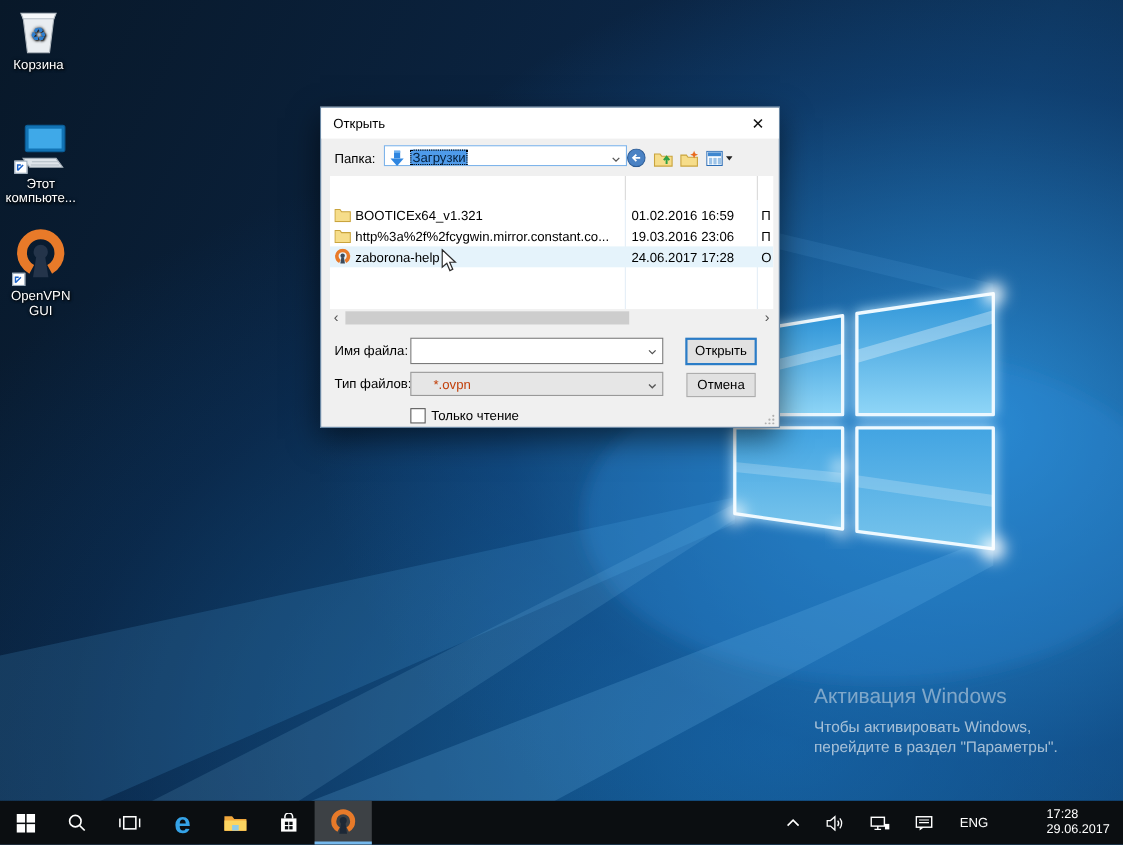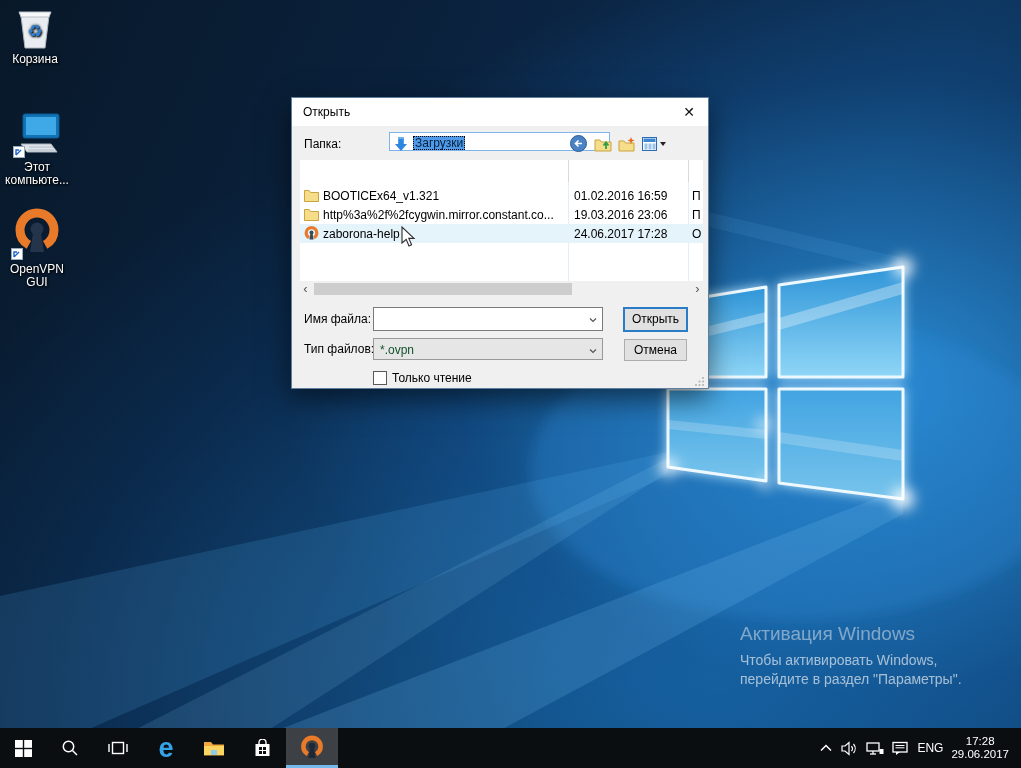--- a/index.html
+++ b/index.html
@@ -36,21 +36,21 @@
   .dialog { position:absolute; left:291px; top:97px; width:418px; height:292px;
             background:#f0f0f0; border:1px solid #5f7f9e; box-shadow:0 10px 26px rgba(0,0,0,.55);
             font-size:12px; color:#000; }
   .titlebar { position:absolute; left:0; top:0; right:0; height:28px; background:#fff; }
   .titlebar .title { position:absolute; left:11px; top:7px; font-size:12px; }
   .close-btn { position:absolute; right:9px; top:5px; width:20px; height:18px; text-align:center;
                font-size:14px; line-height:18px; color:#111; cursor:default; }
 
   .lbl-folder { position:absolute; left:12px; top:39px; }
   .combo { position:absolute; background:#fff; border:1px solid #7a7a7a; }
-  .combo-folder { left:57px; top:34px; width:221px; height:19px; border-color:#7eb4ea;margin-left:40px; }
+  .combo-folder { left:57px; top:34px; width:221px; height:19px; border-color:#7eb4ea; }
   .combo-folder .cicon { position:absolute; left:3px; top:3px; }
   .combo-folder .sel { position:absolute; left:23px; top:3px; padding:0 2px; background:#4f9bea;
                        color:#05203c; outline:1px dotted #000; outline-offset:-1px; }
   .combo .chev { position:absolute; right:5px; top:8px; width:8px; height:8px; }
   .chev svg { display:block; }
 
   .toolbar-ico { position:absolute; top:36px; width:20px; height:19px; display:flex; align-items:center; justify-content:center; }
 
   .filelist { position:absolute; left:8px; top:62px; width:403px; height:121px; background:#fff; overflow:hidden; }
   .col-sep { position:absolute; top:0; width:1px; height:121px; background:#e4eef7; }
@@ -68,21 +68,21 @@
   .hscroll { position:absolute; left:8px; top:184px; width:403px; height:14px; background:#f0f0f0; }
   .hs-arrow { position:absolute; top:0; width:11px; height:14px; color:#555; font-size:13px; line-height:13px; text-align:center; }
   .hs-thumb { position:absolute; left:14px; top:1px; width:258px; height:12px; background:#cdcdcd; }
 
   .lbl-fn { position:absolute; left:12px; top:214px; }
   .lbl-ft { position:absolute; left:12px; top:244px; }
   .combo-fn { left:81px; top:209px; width:230px; height:24px; }
   .combo-fn input { position:absolute; left:3px; top:2px; width:200px; height:18px; border:none; outline:none;
                     font:12px "Liberation Sans", sans-serif; background:transparent; }
   .combo-ft { left:81px; top:240px; width:230px; height:22px; background:#e6e6e6; border-color:#999; }
-  .combo-ft .val { position:absolute; left:6px; top:4px; color:#14532d; }
+  .combo-ft .val { position:absolute; left:20px; top:4px; color:#c2410c; }
 
   .btn { position:absolute; background:#e1e1e1; border:1px solid #adadad; text-align:center; cursor:default; }
   .btn-open { left:331px; top:209px; width:65px; height:25px; line-height:21px; border:2px solid #2a7cc7; }
   .btn-cancel { left:332px; top:241px; width:63px; height:22px; line-height:20px; }
 
   .chkrow { position:absolute; left:81px; top:273px; display:flex; align-items:center; }
   .chkbox { width:14px; height:14px; background:#fff; border:1px solid #5a5a5a; }
   .chklbl { margin-left:5px; }
 
   .grip { position:absolute; right:3px; bottom:3px; width:10px; height:10px; }
@@ -91,23 +91,23 @@
   .cursor { position:absolute; left:401px; top:226px; z-index:60; }
 
   
   .taskbar { position:absolute; left:0; bottom:0; width:1021px; height:40px; background:#0b0e11;
              display:flex; align-items:stretch; z-index:40; }
   .tb-btn { width:48px; display:flex; align-items:center; justify-content:center; position:relative; }
   .tb-btn.start { width:46px; }
   .tb-btn.active { width:52px; background:#3d4145; }
   .tb-btn.active .underline { position:absolute; left:0; right:0; bottom:0; height:3px; background:#76b9ed; }
   .edge-e { color:#35a3e8; font-size:27px; font-weight:bold; line-height:27px; }
-  .tray { margin-left:auto; display:flex; align-items:center; gap:8px; padding-right:12px; color:#fff; }
+  .tray { margin-left:auto; display:flex; align-items:center; gap:23px; padding-right:12px; color:#fff; }
   .tray .lang { font-size:12px; }
-  .tray .clock { font-size:11.5px; line-height:13px; text-align:center; }
+  .tray .clock { font-size:11.5px; line-height:13px; text-align:left;margin-left:30px; }
 </style>
 </head>
 <body>
 
 <div id="screen">
 
   <div class="wallpaper">
     <svg width="1021" height="768" viewBox="0 0 1021 768">
       <defs>
         <linearGradient id="gTop" x1="0" y1="0" x2="0" y2="1">

